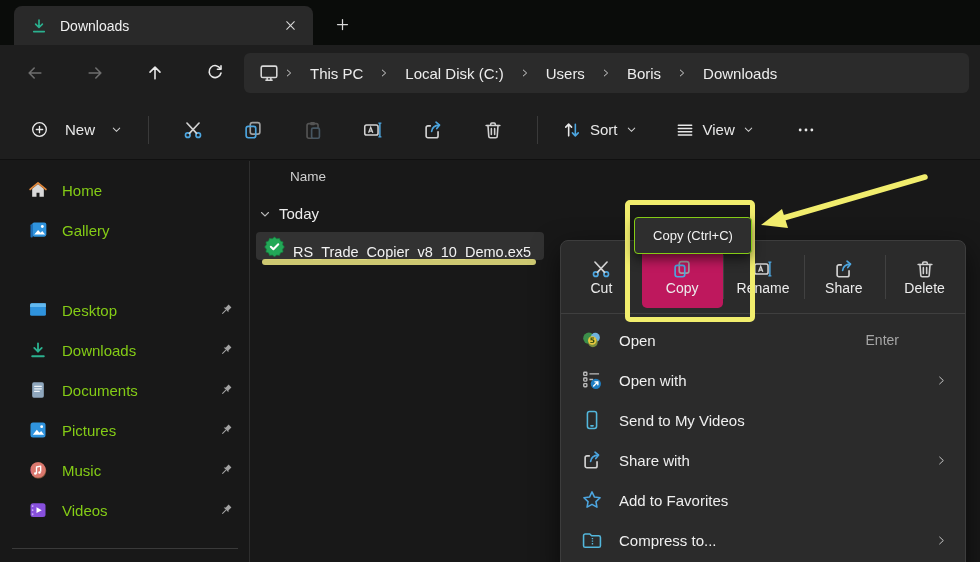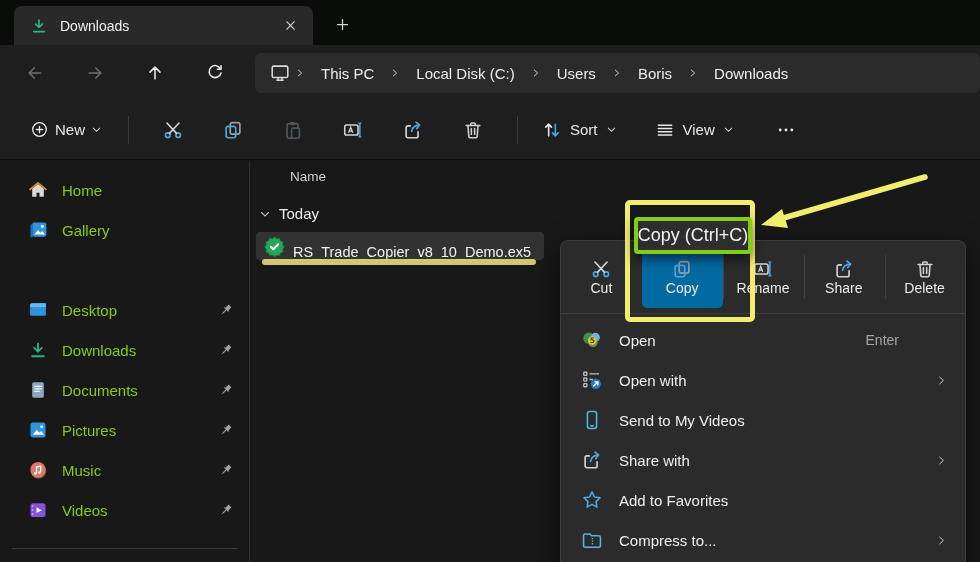--- a/index.html
+++ b/index.html
@@ -15,30 +15,30 @@
   .tab-close { width:26px; height:26px; border-radius:4px; display:flex; align-items:center;
     justify-content:center; cursor:pointer; }
   .newtab-btn { position:absolute; left:327px; top:10px; width:30px; height:28px; border-radius:4px;
     display:flex; align-items:center; justify-content:center; cursor:pointer; }
 
   
   .navbar { position:absolute; left:0; top:45px; width:980px; height:55px; background:#1e1e1e; }
   .navbtn { position:absolute; top:13px; width:34px; height:30px; border-radius:4px;
     display:flex; align-items:center; justify-content:center; cursor:pointer; }
   .navbtn.disabled { opacity:.45; }
-  .addressbar { position:absolute; left:255px; top:8px; width:725px; height:40px; background:#2b2b2b;
+  .addressbar { position:absolute; left:244px; top:8px; width:725px; height:40px; background:#2b2b2b;
     border-radius:6px; display:flex; align-items:center; padding:0 10px 0 14px; }
   .crumb { font-size:15px; color:#ededed; padding:4px 12px; border-radius:4px; cursor:pointer;
     white-space:nowrap; }
   .crumb-chev { display:flex; align-items:center; padding:0 4px; }
 
   
   .toolbar { position:absolute; left:0; top:100px; width:980px; height:60px; background:#1e1e1e;
     border-bottom:1px solid #101010; display:flex; align-items:center; }
-  .new-btn { display:flex; align-items:center; gap:6px; padding:7px 12px; margin-left:18px;
+  .new-btn { display:flex; align-items:center; gap:16px; padding:7px 12px; margin-left:18px;
     border-radius:4px; cursor:pointer; font-size:15px; }
   .tdivider { width:1px; height:28px; background:#3a3a3a; margin:0 14px; }
   .tool-icon-btn { width:44px; height:38px; display:flex; align-items:center; justify-content:center;
     border-radius:4px; cursor:pointer; margin:0 8px; }
   .tool-label-btn { display:flex; align-items:center; gap:8px; padding:7px 10px; border-radius:4px;
     cursor:pointer; font-size:15px; }
 
   
   .content { position:absolute; left:0; top:161px; width:980px; height:401px; background:#181818; }
   .sidebar { position:absolute; left:0; top:0; width:250px; height:401px; border-right:1px solid #2e2e2e; }
@@ -56,39 +56,39 @@
     border-radius:4px; display:flex; align-items:center; padding:0 8px; cursor:pointer; }
   .filename { font-size:14.5px; color:#f2f2f2; margin-left:8px; white-space:nowrap;margin-top:12px; }
 
   
   .ctxmenu { position:absolute; left:560px; top:240px; width:406px; height:336px; background:#2b2b2b;
     border:1px solid #3d3d3d; border-radius:8px; box-shadow:0 10px 28px rgba(0,0,0,.6); z-index:5;
     overflow:hidden; }
   .qa-row { position:relative; height:72px; display:flex; }
   .qa-item { flex:1; display:flex; flex-direction:column; align-items:center; justify-content:center;
     margin:5px 0; border-radius:5px; cursor:pointer; position:relative; }
-  .qa-item.hovered { background:#0369a1; }
+  .qa-item.hovered { background:#be185d; }
   .qa-label { font-size:14px; color:#ececec; }
   .qa-sep { position:absolute; top:14px; width:1px; height:44px; background:#414141; }
   .menu-sep { height:1px; background:#3f3f3f; }
   .menu-list { padding-top:6px; }
   .menu-item { height:40px; display:flex; align-items:center; padding:0 18px 0 19px; cursor:pointer; }
   .mi-icon { width:24px; display:flex; justify-content:center; }
   .mi-label { font-size:15px; color:#efefef; margin-left:15px; flex:1; }
   .mi-shortcut { font-size:14px; color:#a6a6a6; margin-right:48px; }
   .mi-chevron { width:12px; display:flex; justify-content:center; }
 
   
   .anno-underline { position:absolute; left:262px; top:259px; width:274px; height:6px;
     border-radius:3px; z-index:4; opacity:.92; }
   .anno-box { position:absolute; left:625px; top:200px; width:130px; height:122px;
     border:5px solid; border-radius:5px; z-index:11; }
   .anno-tooltip { position:absolute; left:634px; top:217px; width:118px; height:37px; background:#2e2e2e;
-    border:4px solid #84cc16; border-radius:4px; box-shadow:0 5px 12px rgba(0,0,0,.55);
-    display:flex; align-items:center; justify-content:center; font-size:18px; color:#f2f2f2;
+    border:1px solid #84cc16; border-radius:4px; box-shadow:0 5px 12px rgba(0,0,0,.55);
+    display:flex; align-items:center; justify-content:center; font-size:13px; color:#f2f2f2;
     z-index:12; white-space:nowrap; }
   .anno-arrow { position:absolute; left:752px; top:160px; z-index:11; }
 
   svg { display:block; }
 </style>
 </head>
 <body>
 
 <div class="app">
 

